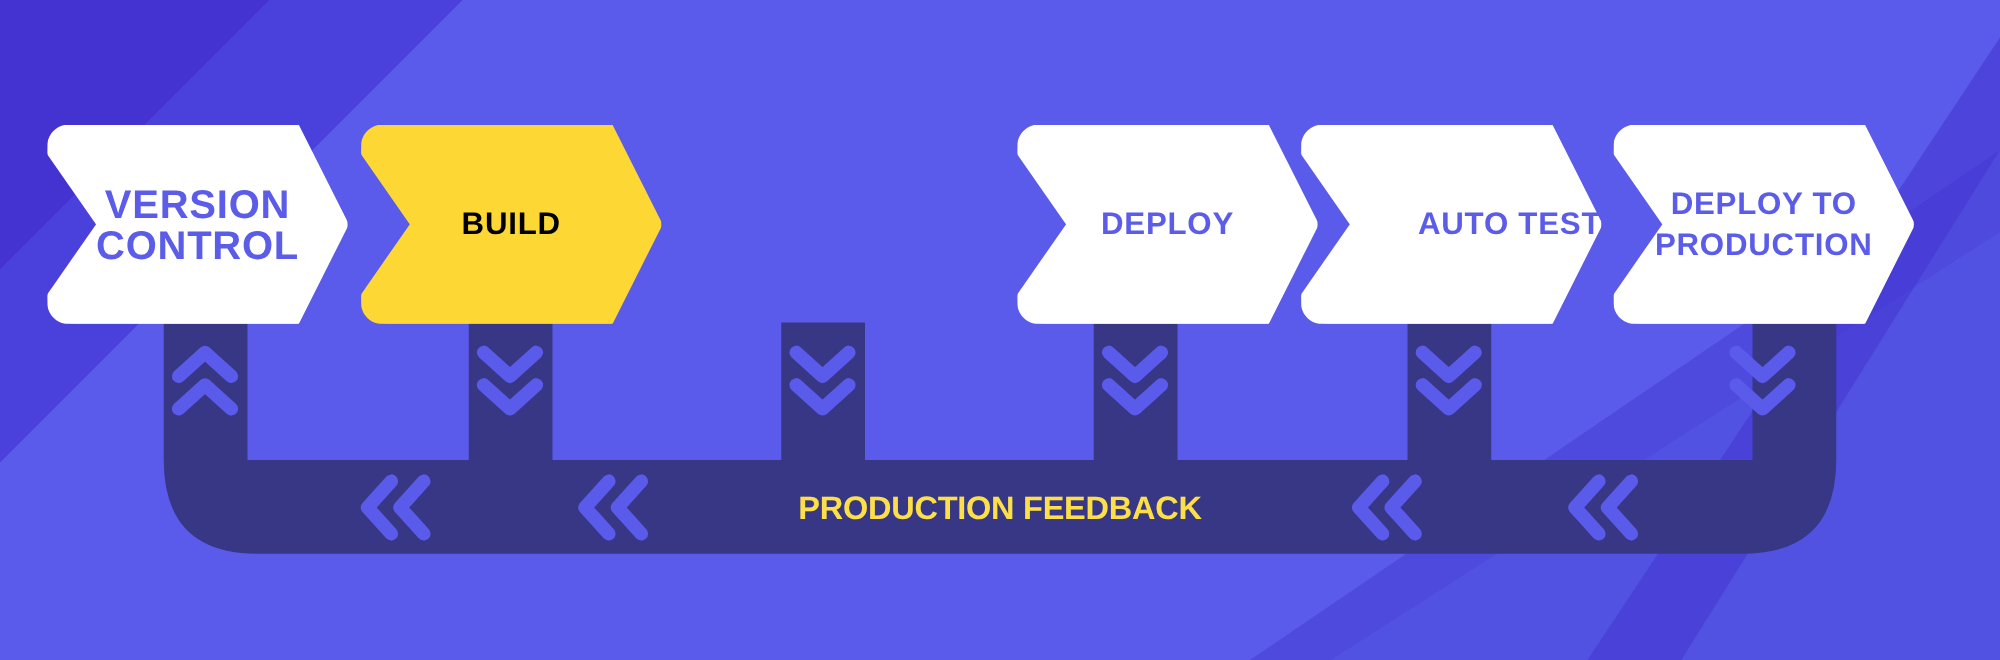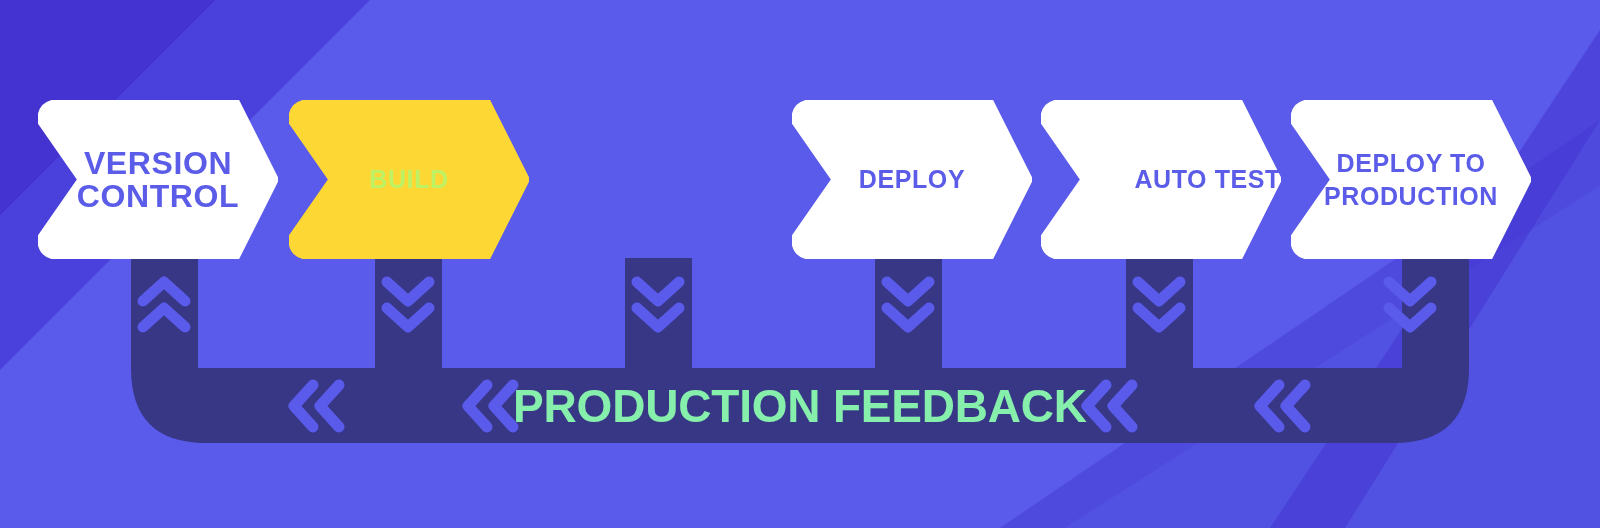--- a/index.html
+++ b/index.html
@@ -20,22 +20,22 @@
 
   
   .arrows { position:absolute; }
 
   
   .feedback-label {
     position:absolute;
     left:0; right:0;
     top:381px;
     text-align:center;
-    color:#86efac;
-    font-size:46px;
+    color:#fde047;
+    font-size:26px;
     font-weight:bold;
     letter-spacing:-0.2px;
     line-height:50px;
     z-index:6;
     white-space:nowrap;
   }
 
   
   .cards { position:absolute; inset:0; z-index:8; }
   .card {
@@ -53,21 +53,21 @@
     color:#5b5ce8;
     font-size:25px;
     font-weight:bold;
     letter-spacing:0.6px;
     line-height:33px;
     text-align:center;
     text-transform:uppercase;
     white-space:pre-line;
     pointer-events:none;
   }
-  .card.accent .card-label { color:#bef264; }
+  .card.accent .card-label { color:#000000; }
 </style>
 </head>
 <body>
 
 <div id="stage">
 
   <div class="bg-base"></div>
 
   <svg class="bg-svg" width="1600" height="528" viewBox="0 0 1600 528" aria-hidden="true">
 
@@ -142,21 +142,21 @@
         </svg>
         <div class="card-label" style="font-size: 32px;">VERSION
 CONTROL</div>
       </div>
       <div class="card accent" style="left: 289px; width: 240px;">
         <svg class="card-shape" width="240" height="159" viewBox="0 0 240 159" aria-hidden="true">
           <path d="M 22 0 L 200 0 L 240 79.5 L 200 159 L 22 159 Q 0 159 0 137 L 40 79.5 L 0 22 Q 0 0 22 0 Z" fill="#fdd835" stroke="#fdd835" stroke-width="2" stroke-linejoin="round"></path>
         </svg>
         <div class="card-label" style="font-size: 25px;">BUILD</div>
       </div>
-      <div class="card" style="left: 792px; width: 240px;">
+      <div class="card" style="left: 814px; width: 240px;">
         <svg class="card-shape" width="240" height="159" viewBox="0 0 240 159" aria-hidden="true">
           <path d="M 22 0 L 200 0 L 240 79.5 L 200 159 L 22 159 Q 0 159 0 137 L 40 79.5 L 0 22 Q 0 0 22 0 Z" fill="#ffffff" stroke="#ffffff" stroke-width="2" stroke-linejoin="round"></path>
         </svg>
         <div class="card-label" style="font-size: 25px;">DEPLOY</div>
       </div>
       <div class="card" style="left: 1041px; width: 240px; justify-content: flex-end;">
         <svg class="card-shape" width="240" height="159" viewBox="0 0 240 159" aria-hidden="true">
           <path d="M 22 0 L 200 0 L 240 79.5 L 200 159 L 22 159 Q 0 159 0 137 L 40 79.5 L 0 22 Q 0 0 22 0 Z" fill="#ffffff" stroke="#ffffff" stroke-width="2" stroke-linejoin="round"></path>
         </svg>
         <div class="card-label" style="font-size: 25px;">AUTO TEST</div>

